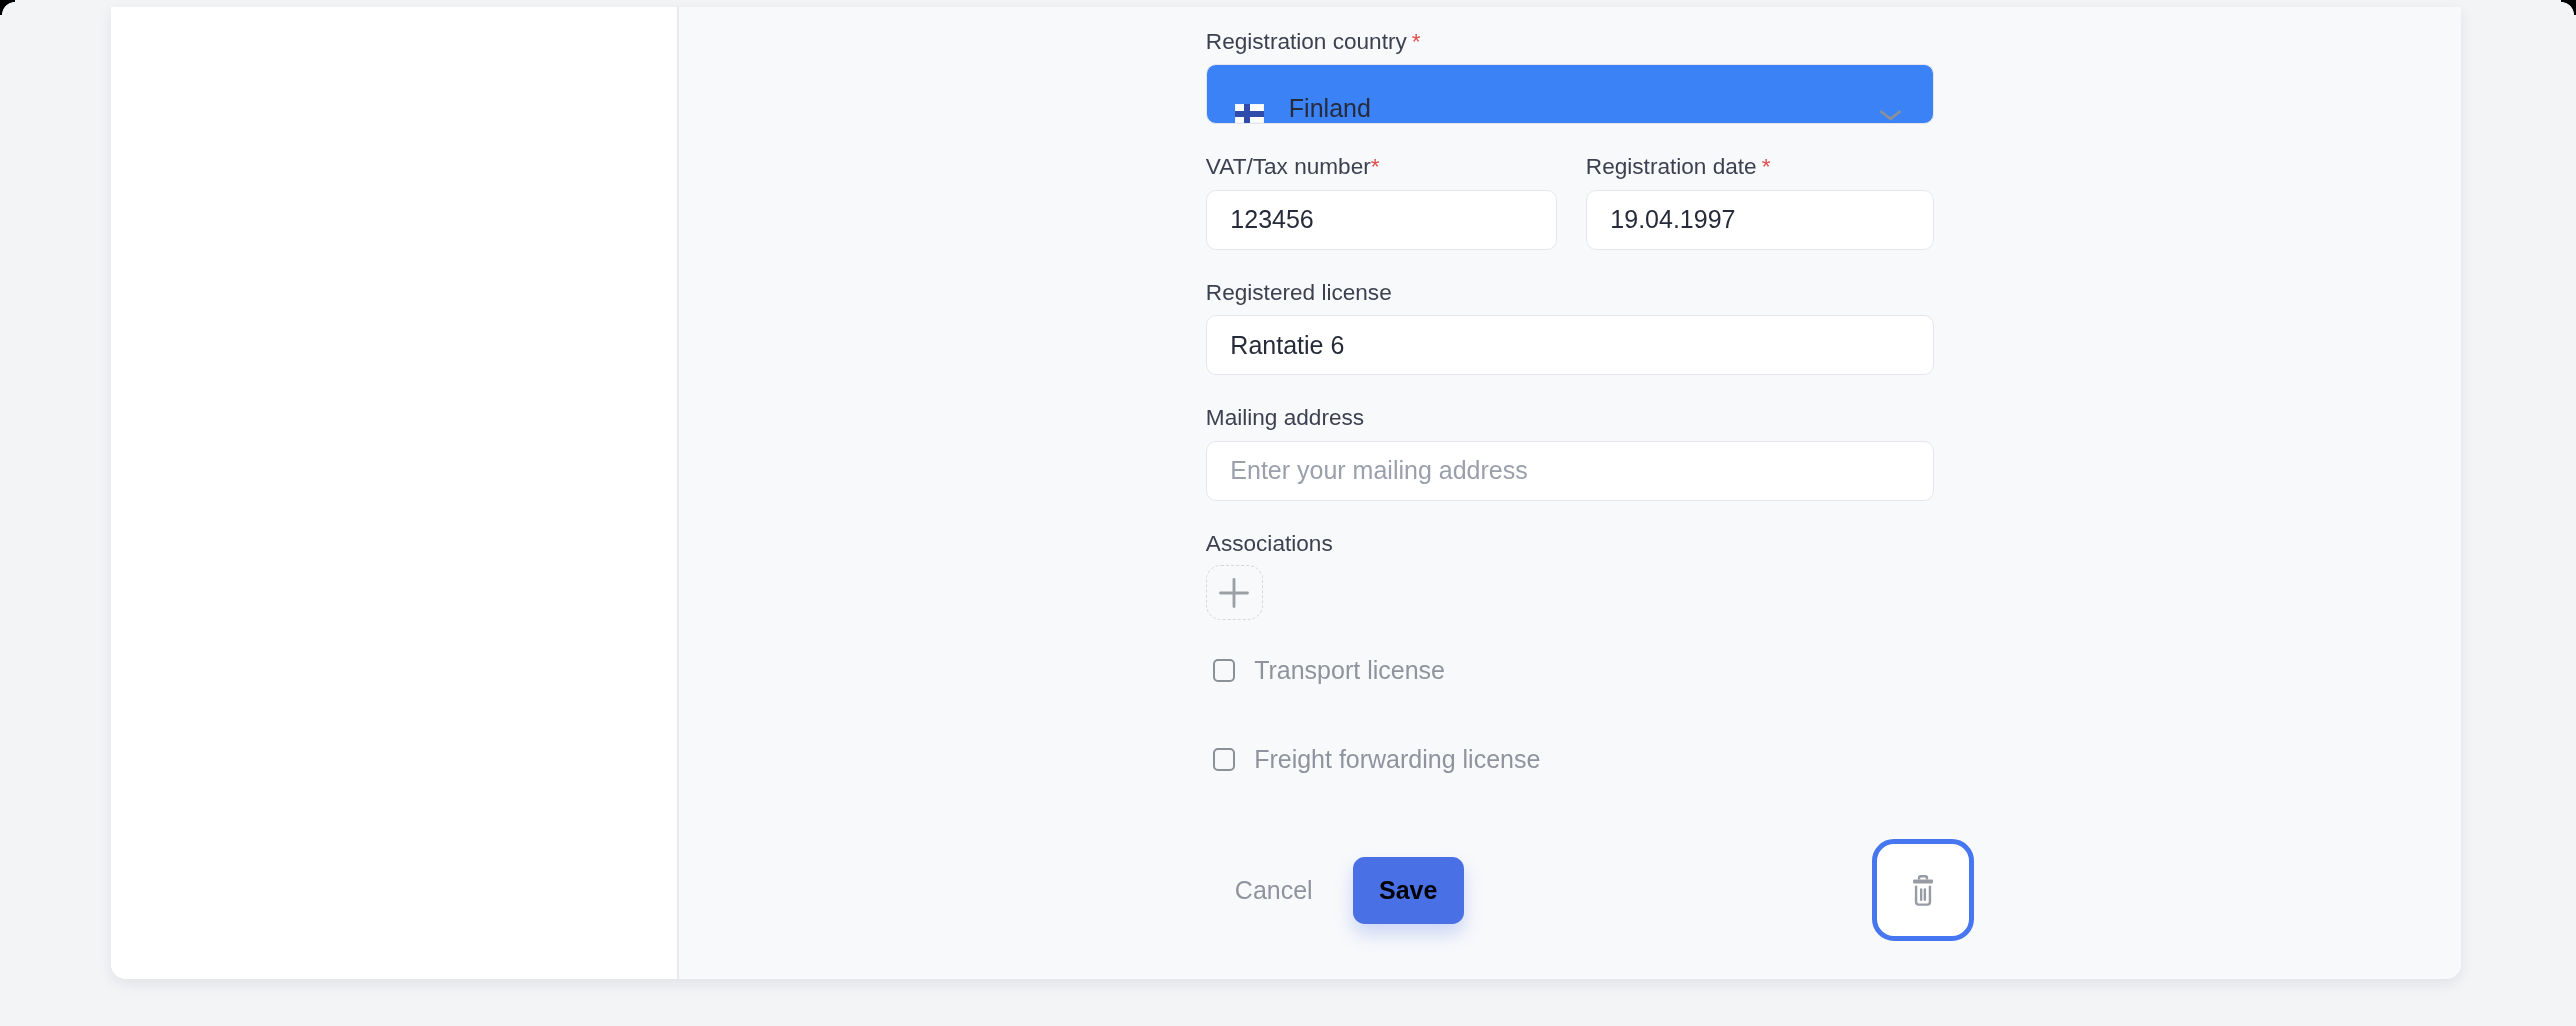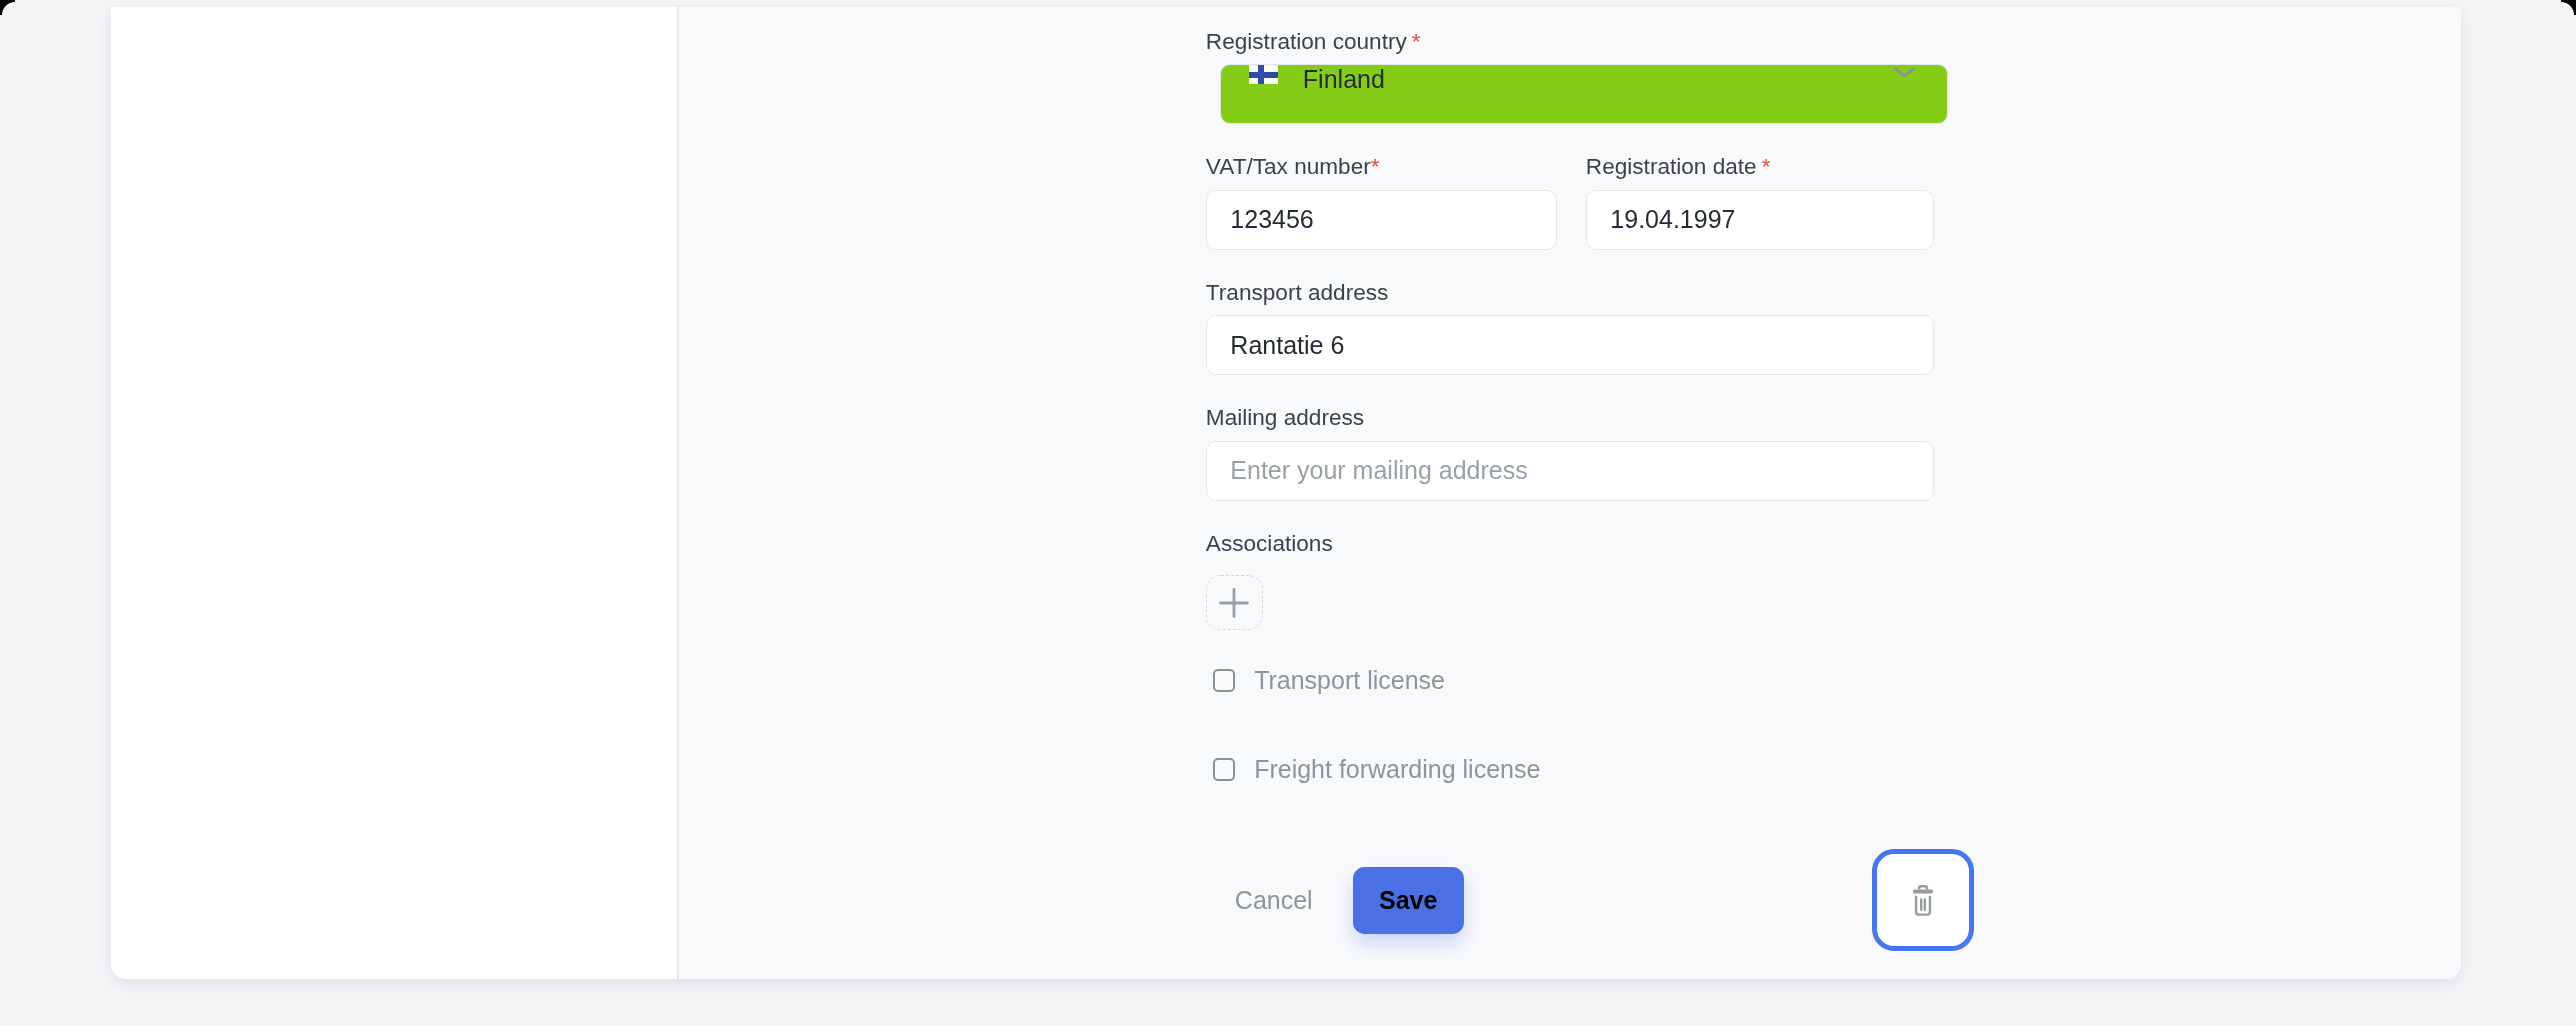--- a/index.html
+++ b/index.html
@@ -52,25 +52,24 @@
 
   .field-label{
     font-size:22.6px;line-height:23.5px;color:var(--label-color);
     margin-bottom:11px;white-space:nowrap;
   }
   .req{color:var(--asterisk);}
   .req.spaced{margin-left:5px;}
 
   .select-box{
     height:60px;width:100%;
-    background:#84cc16;border:1.7px solid var(--input-border);border-radius:10px;
-    display:flex;align-items:flex-start;
+    background:#3b82f6;border:1.7px solid var(--input-border);border-radius:10px;
+    display:flex;align-items:flex-end;
     padding:0 30px 0 28.5px;
     cursor:pointer;
-    margin-left:14px;
   }
   .flag{
     position:relative;width:28.5px;height:19px;background:var(--flag-bg);
     box-shadow:inset 0 0 0 0.8px rgba(40,60,120,0.06);
     overflow:hidden;flex:none;
   }
   .flag .bar-h{position:absolute;left:0;right:0;top:6.7px;height:5.9px;background:var(--flag-blue);}
   .flag .bar-v{position:absolute;top:0;bottom:0;left:8.4px;width:5.9px;background:var(--flag-blue);}
   .select-value{margin-left:25px;font-size:25px;color:var(--value-color);flex:1;}
   .chevron{flex:none;display:flex;align-items:center;}
@@ -83,21 +82,21 @@
   .text-input{
     height:60px;width:100%;
     background:#fff;border:1.7px solid var(--input-border);border-radius:10px;
     padding:0 20px 0 23.5px;
     font-size:25px;color:var(--value-color);
     font-family:"Liberation Sans","DejaVu Sans",sans-serif;
     outline:none;
   }
   .text-input::placeholder{color:var(--placeholder-color);opacity:1;}
 
-  .assoc-label{margin-top:31px;margin-bottom:20px;}
+  .assoc-label{margin-top:31px;margin-bottom:10px;}
   .add-btn{
     width:57px;height:55px;flex:none;align-self:flex-start;
     border:1.7px dashed #d3d7dd;border-radius:15px;
     background:transparent;
     display:flex;align-items:center;justify-content:center;
     cursor:pointer;
   }
 
   .check-row{display:flex;align-items:center;padding-left:6.7px;}
   .check-row.first{margin-top:36px;}
@@ -169,21 +168,21 @@
           <input class="text-input" type="text" value="123456" style="">
         </div>
         <div class="col-date">
           <div class="field-label">
             <span>Registration date</span><span class="req spaced">*</span>
           </div>
           <input class="text-input" type="text" value="19.04.1997" style="">
         </div>
       </div>
 
-      <div class="field-label field-gap">Transport address</div>
+      <div class="field-label field-gap">Registered license</div>
       <input class="text-input" type="text" value="Rantatie 6" style="">
 
       <div class="field-label field-gap">Mailing address</div>
       <input class="text-input" type="text" placeholder="Enter your mailing address" style="">
 
       <div class="field-label assoc-label">Associations</div>
       <button class="add-btn">
         <span style="display:flex;">
           <svg width="32" height="32" viewBox="0 0 38 38" fill="none">
             <path d="M19 3 V35 M3 19 H35" stroke="#9aa0a6" stroke-width="3.4" stroke-linecap="round"></path>

